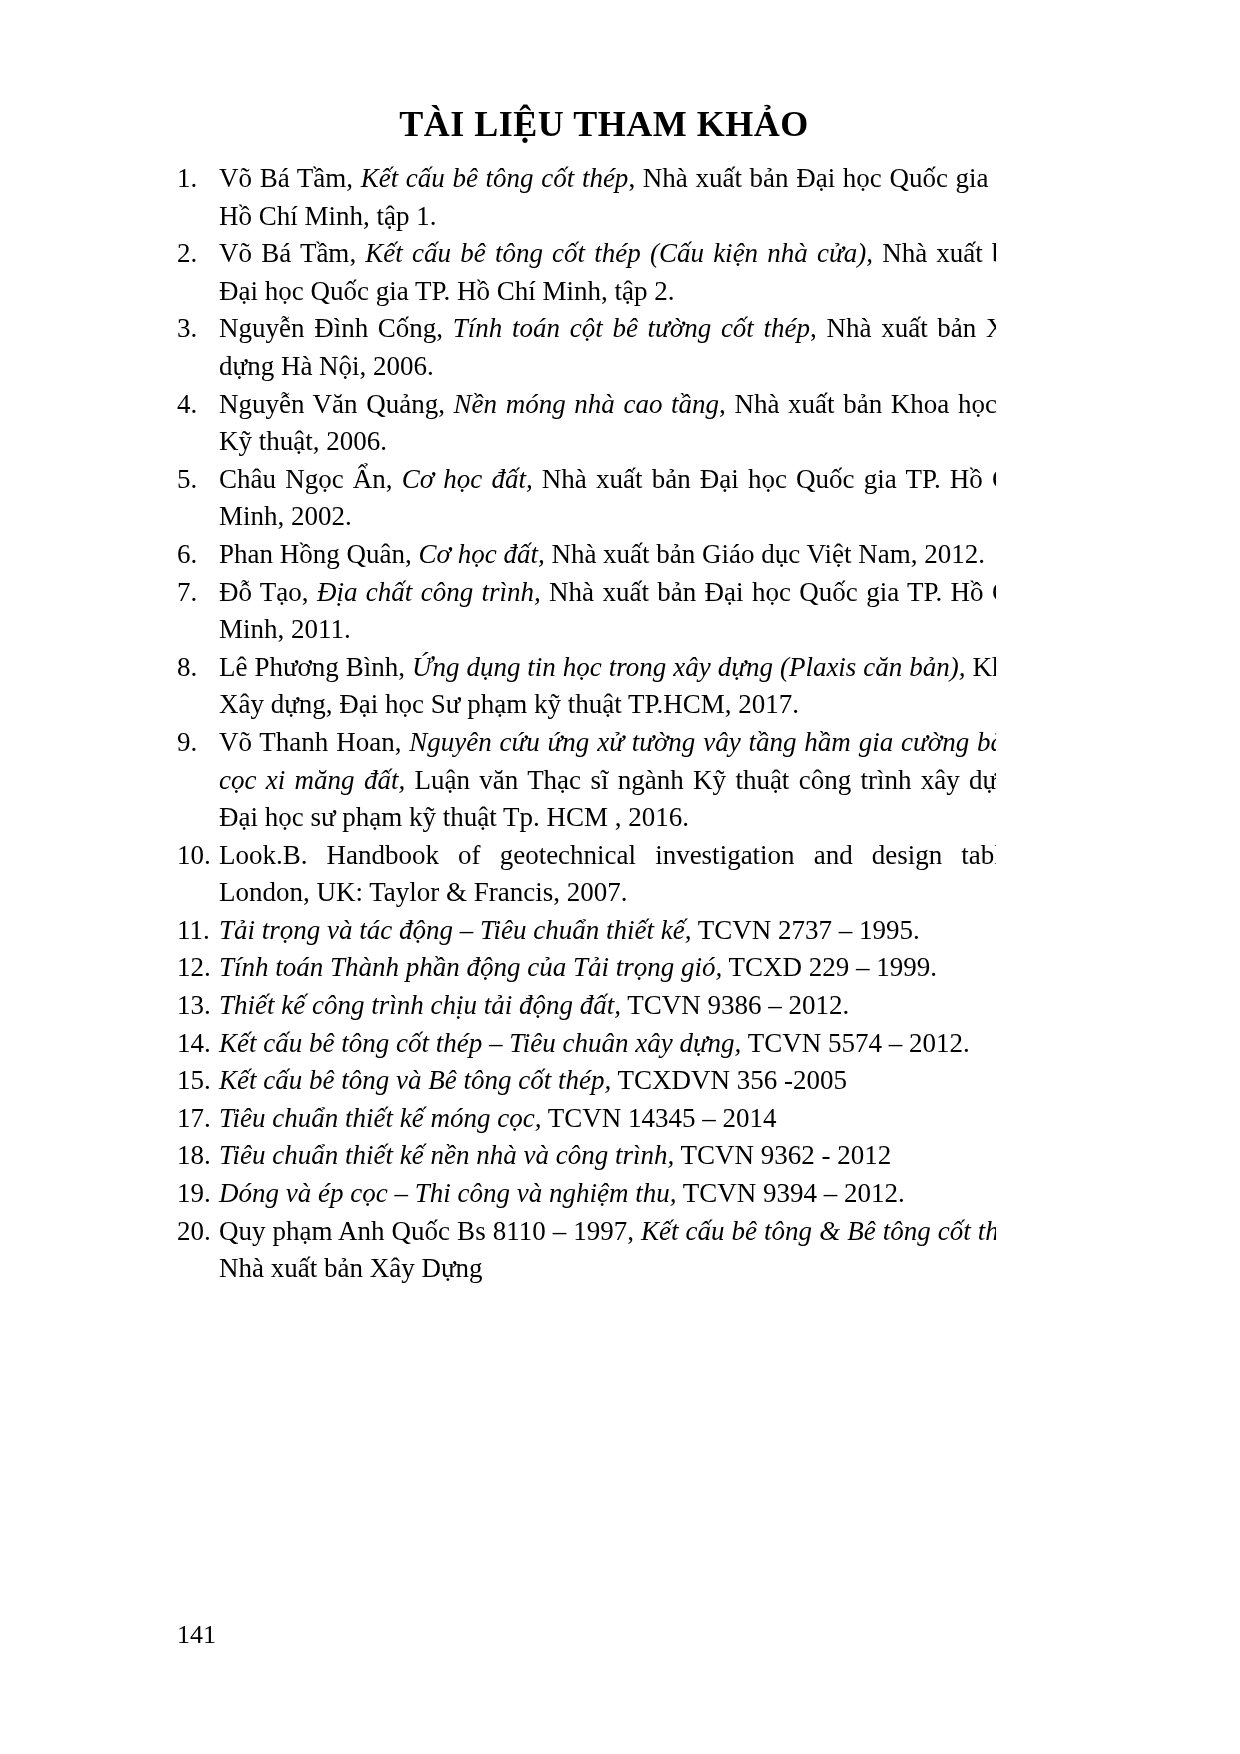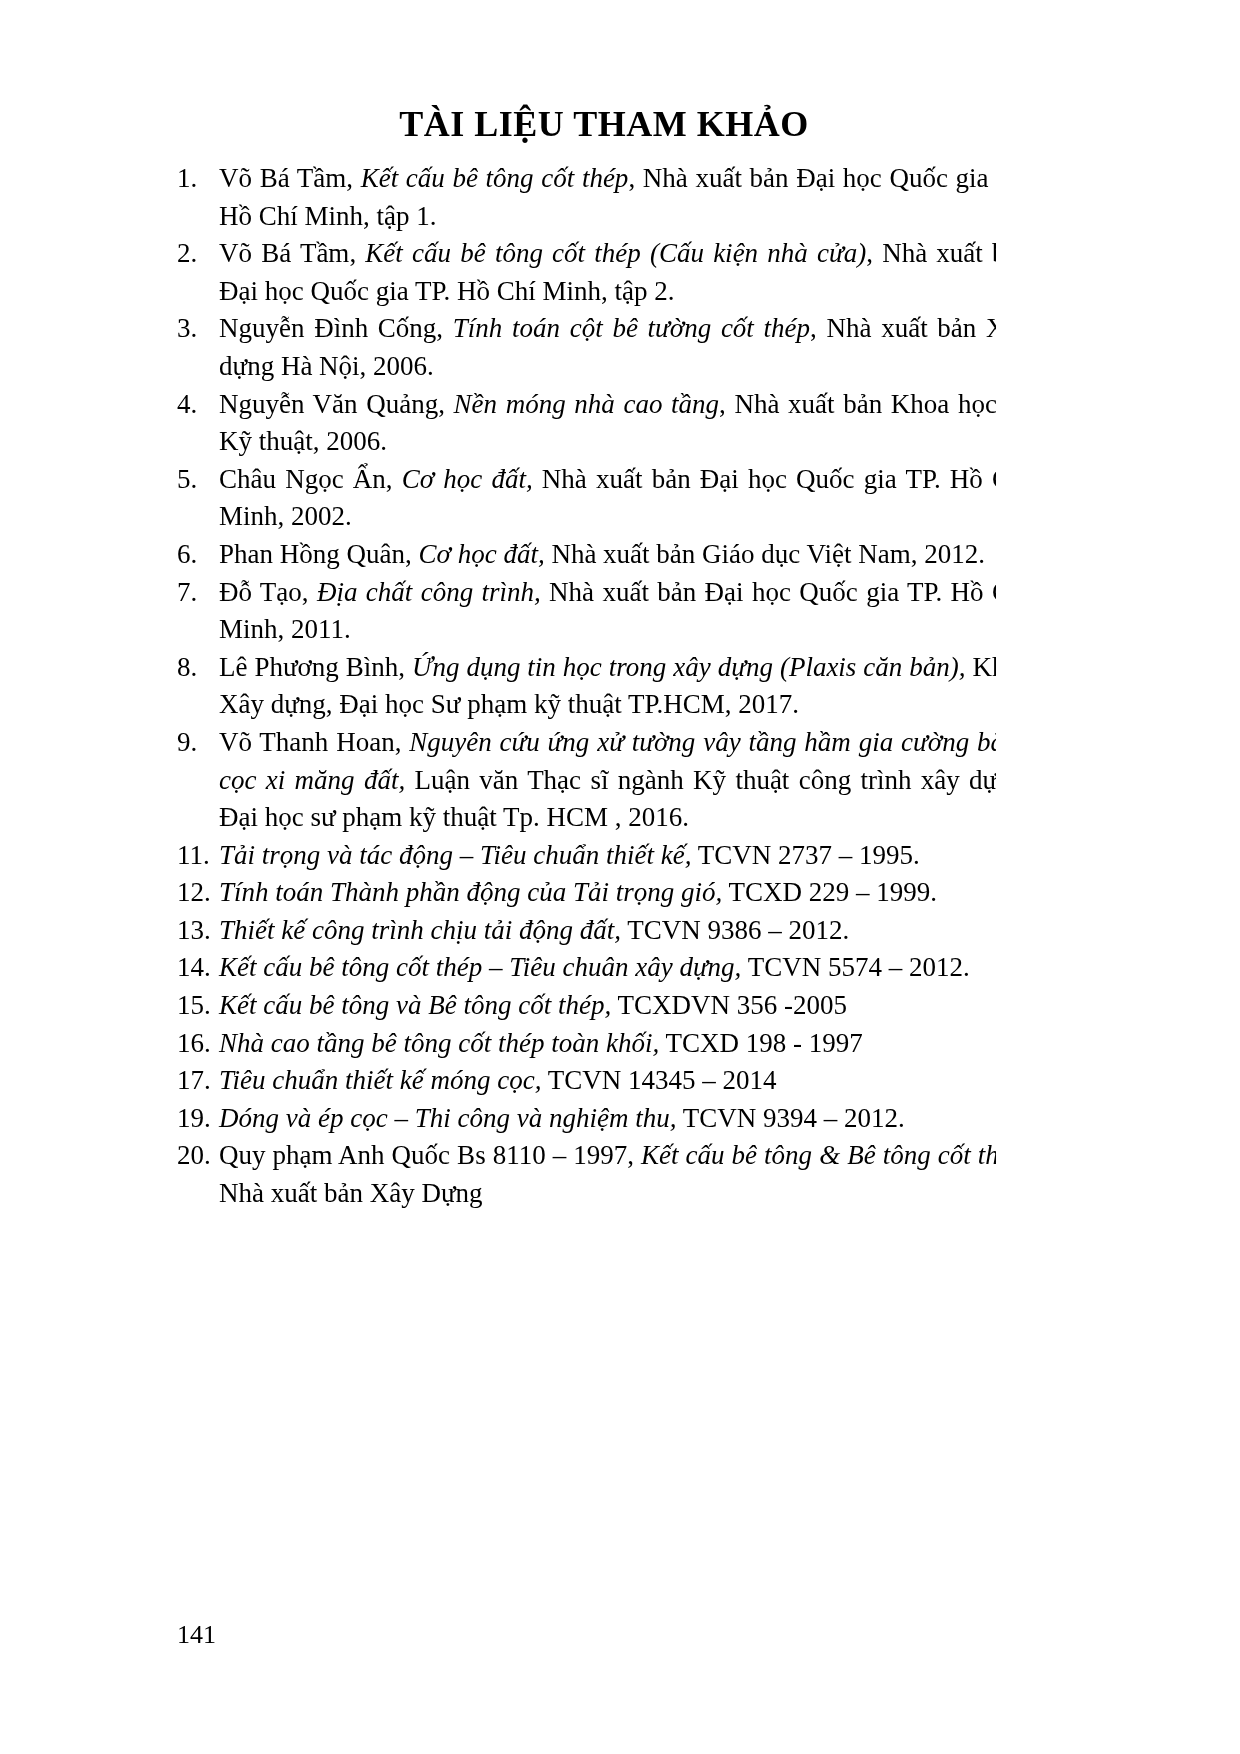--- a/index.html
+++ b/index.html
@@ -68,24 +68,25 @@
   <ol class="reference-list">
       <li><span class="ref-num">1.</span><span class="ref-text"><span>Võ Bá Tầm, </span><em>Kết cấu bê tông cốt thép</em><span>, Nhà xuất bản Đại học Quốc gia TP. Hồ Chí Minh, tập 1.</span></span></li>
       <li><span class="ref-num">2.</span><span class="ref-text"><span>Võ Bá Tầm, </span><em>Kết cấu bê tông cốt thép (Cấu kiện nhà cửa)</em><span>, Nhà xuất bản Đại học Quốc gia TP. Hồ Chí Minh, tập 2.</span></span></li>
       <li><span class="ref-num">3.</span><span class="ref-text"><span>Nguyễn Đình Cống, </span><em>Tính toán cột bê tường cốt thép</em><span>, Nhà xuất bản Xây dựng Hà Nội, 2006.</span></span></li>
       <li><span class="ref-num">4.</span><span class="ref-text"><span>Nguyễn Văn Quảng, </span><em>Nền móng nhà cao tầng</em><span>, Nhà xuất bản Khoa học và Kỹ thuật, 2006.</span></span></li>
       <li><span class="ref-num">5.</span><span class="ref-text"><span>Châu Ngọc Ẩn, </span><em>Cơ học đất,</em><span> Nhà xuất bản Đại học Quốc gia TP. Hồ Chí Minh, 2002.</span></span></li>
       <li><span class="ref-num">6.</span><span class="ref-text"><span>Phan Hồng Quân, </span><em>Cơ học đất,</em><span> Nhà xuất bản Giáo dục Việt Nam, 2012.</span></span></li>
       <li><span class="ref-num">7.</span><span class="ref-text"><span>Đỗ Tạo, </span><em>Địa chất công trình,</em><span> Nhà xuất bản Đại học Quốc gia TP. Hồ Chí Minh, 2011.</span></span></li>
       <li><span class="ref-num">8.</span><span class="ref-text"><span>Lê Phương Bình, </span><em>Ứng dụng tin học trong xây dựng (Plaxis căn bản),</em><span> Khoa Xây dựng, Đại học Sư phạm kỹ thuật TP.HCM, 2017.</span></span></li>
       <li><span class="ref-num">9.</span><span class="ref-text"><span>Võ Thanh Hoan, </span><em>Nguyên cứu ứng xử tường vây tầng hầm gia cường bằng cọc xi măng đất,</em><span> Luận văn Thạc sĩ ngành Kỹ thuật công trình xây dựng, Đại học sư phạm kỹ thuật Tp. HCM , 2016.</span></span></li>
+      <li><span class="ref-num">10.</span><span class="ref-text"><span>Look.B. Handbook of geotechnical investigation and design tables. London, UK: Taylor &amp; Francis, 2007.</span></span></li>
       <li><span class="ref-num">11.</span><span class="ref-text"><em>Tải trọng và tác động – Tiêu chuẩn thiết kế,</em><span> TCVN 2737 – 1995.</span></span></li>
       <li><span class="ref-num">12.</span><span class="ref-text"><em>Tính toán Thành phần động của Tải trọng gió,</em><span> TCXD 229 – 1999.</span></span></li>
       <li><span class="ref-num">13.</span><span class="ref-text"><em>Thiết kế công trình chịu tải động đất,</em><span> TCVN 9386 – 2012.</span></span></li>
       <li><span class="ref-num">14.</span><span class="ref-text"><em>Kết cấu bê tông cốt thép – Tiêu chuân xây dựng,</em><span> TCVN 5574 – 2012.</span></span></li>
       <li><span class="ref-num">15.</span><span class="ref-text"><em>Kết cấu bê tông và Bê tông cốt thép,</em><span> TCXDVN 356 -2005</span></span></li>
-      <li><span class="ref-num">16.</span><span class="ref-text"><em>Nhà cao tầng bê tông cốt thép toàn khối,</em><span> TCXD 198 - 1997</span></span></li>
       <li><span class="ref-num">17.</span><span class="ref-text"><em>Tiêu chuẩn thiết kế móng cọc,</em><span> TCVN 14345 – 2014</span></span></li>
+      <li><span class="ref-num">18.</span><span class="ref-text"><em>Tiêu chuẩn thiết kế nền nhà và công trình,</em><span> TCVN 9362 - 2012</span></span></li>
       <li><span class="ref-num">19.</span><span class="ref-text"><em>Dóng và ép cọc – Thi công và nghiệm thu,</em><span> TCVN 9394 – 2012.</span></span></li>
       <li><span class="ref-num">20.</span><span class="ref-text"><span>Quy phạm Anh Quốc Bs 8110 – 1997, </span><em>Kết cấu bê tông &amp; Bê tông cốt thép,</em><span> Nhà xuất bản Xây Dựng</span></span></li>
     </ol>
   <div class="page-number">141</div>
 </div>
 
 </body></html>

